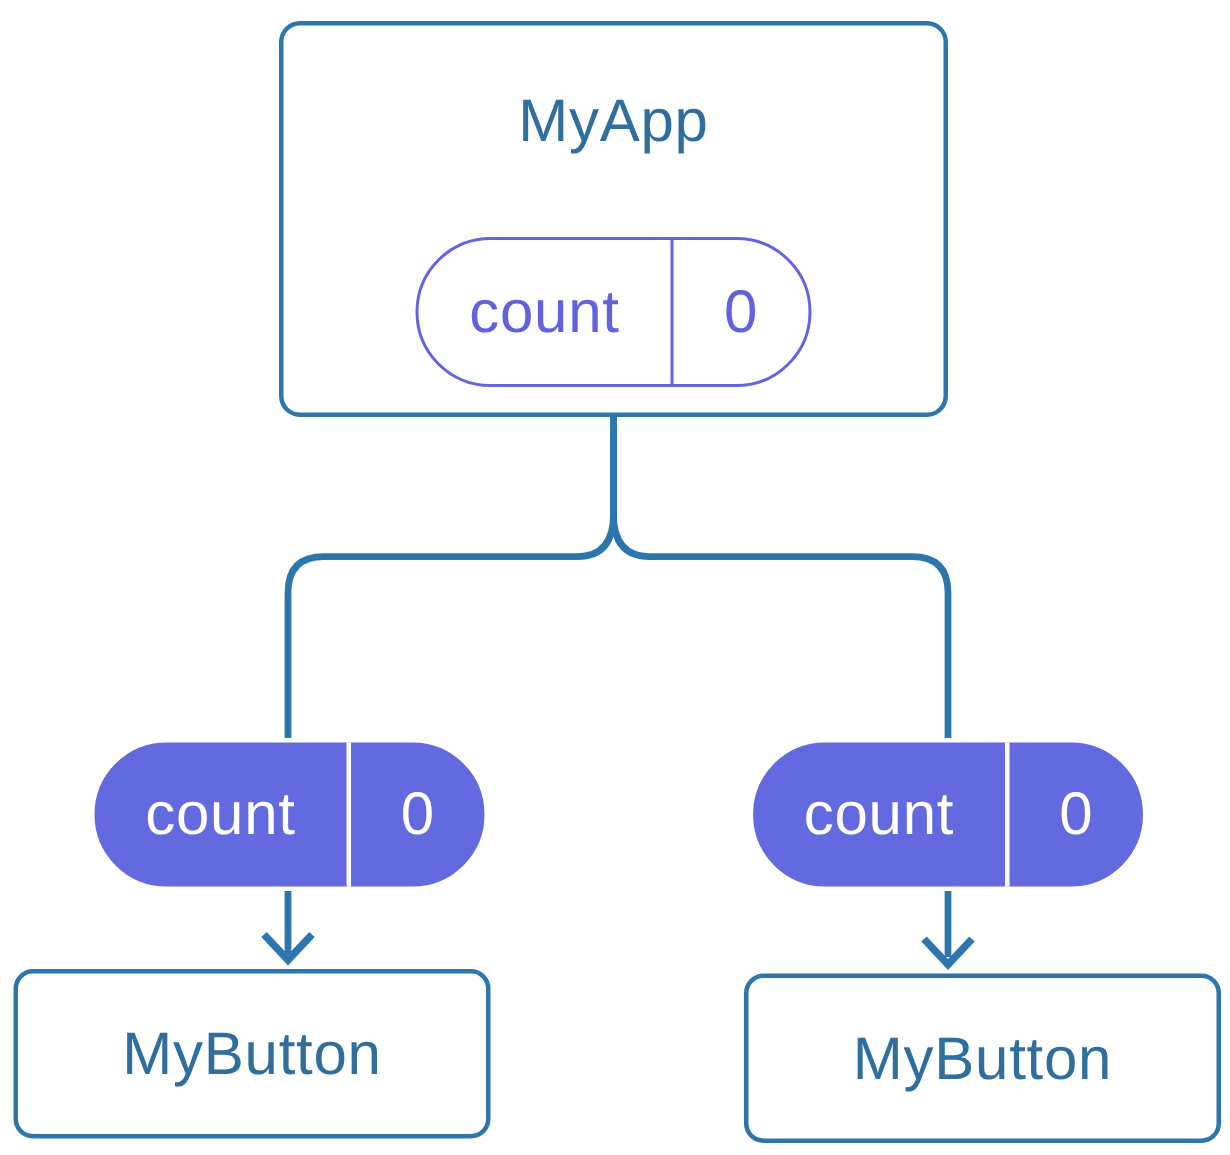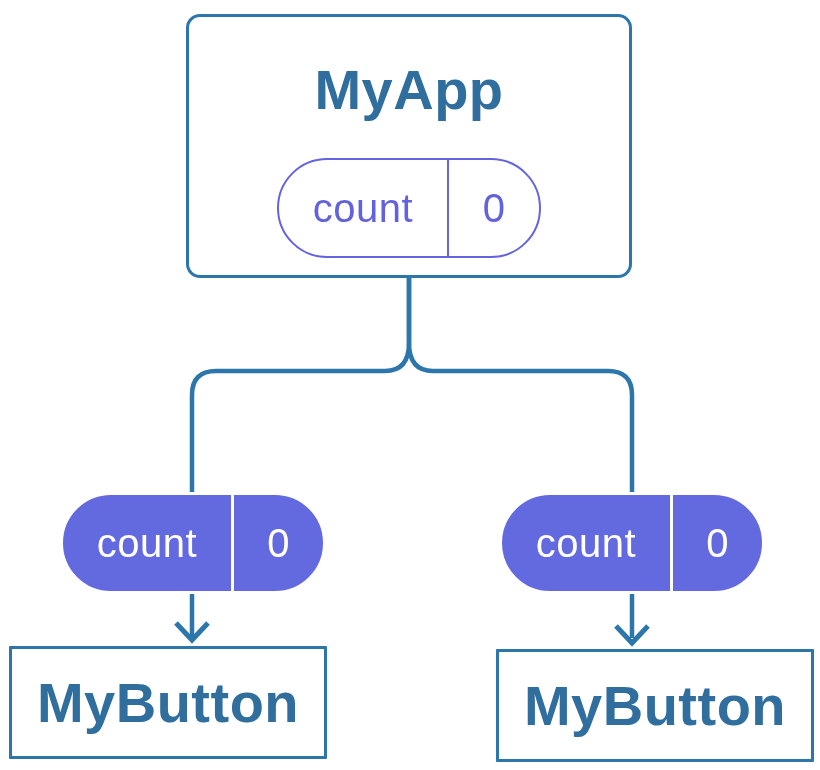--- a/index.html
+++ b/index.html
@@ -20,27 +20,27 @@
     border:3px solid #2C76AC;
     border-radius:14px;
     box-sizing:border-box;
     display:flex;
     flex-direction:column;
     align-items:center;
   }
   .root-card{left:186px;top:14px;width:446px;height:264px;}
   .card-title{
     color:#2F6E9D;
-    font-size:56px;
-    font-weight:700;
+    font-size:40px;
+    font-weight:400;
     letter-spacing:0.5px;
     line-height:1.1;
   }
   .root-card .card-title{margin-top:42px;}
-  .leaf-card{justify-content:center;border-radius:1px;}
+  .leaf-card{justify-content:center;border-radius:13px;}
   .leaf-card-left{left:9px;top:646px;width:318px;height:113px;}
   .leaf-card-right{left:496px;top:649px;width:318px;height:113px;}
   .pill{
     position:absolute;
     box-sizing:border-box;
     display:flex;
     align-items:stretch;
     border-radius:52px;
     font-size:40px;
     letter-spacing:0.5px;

